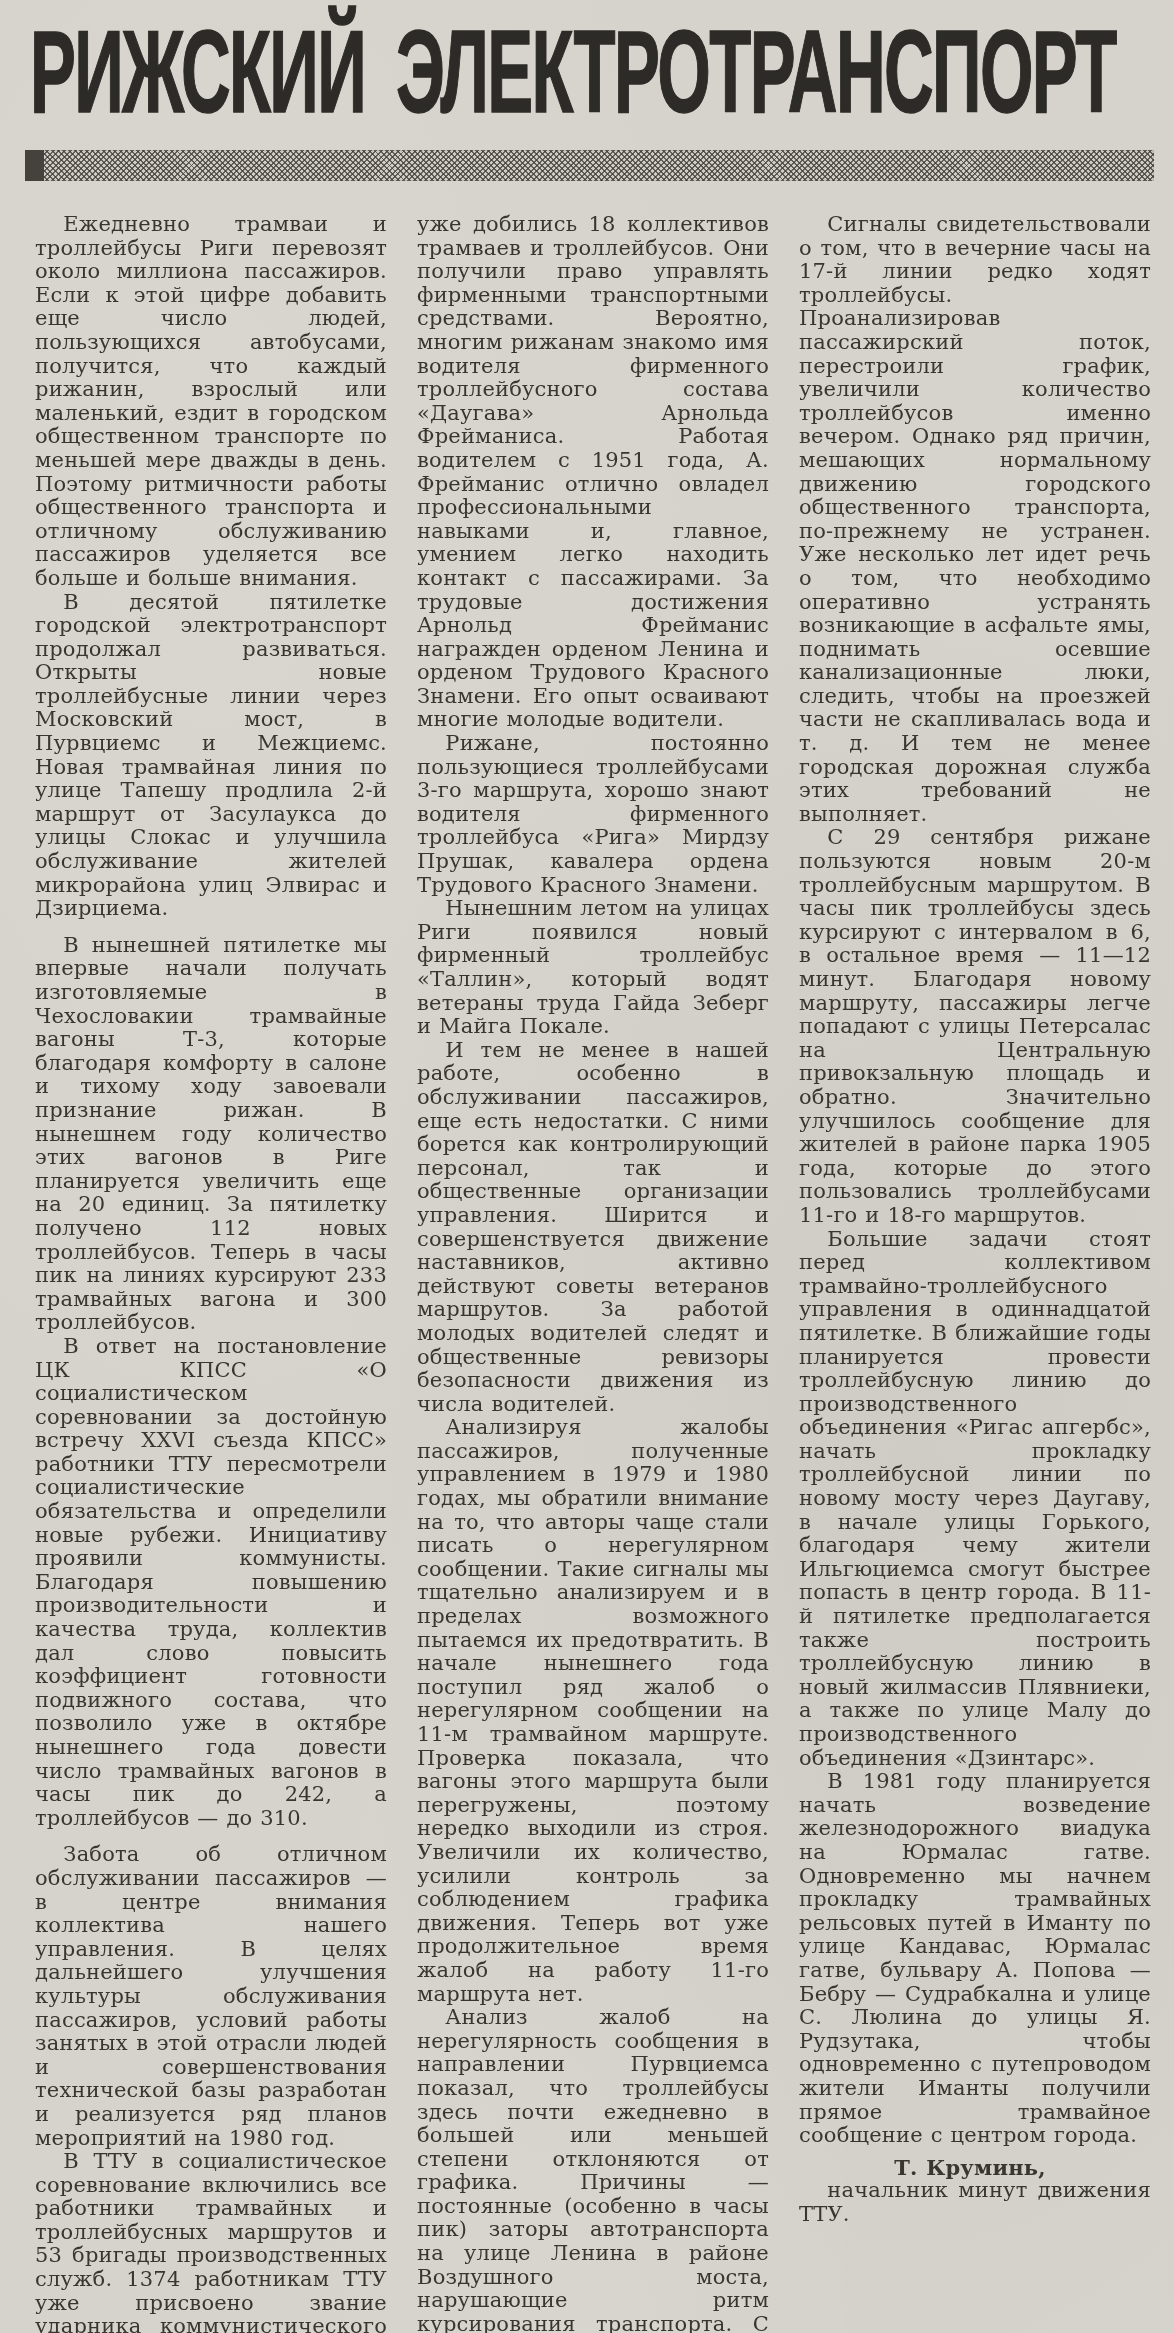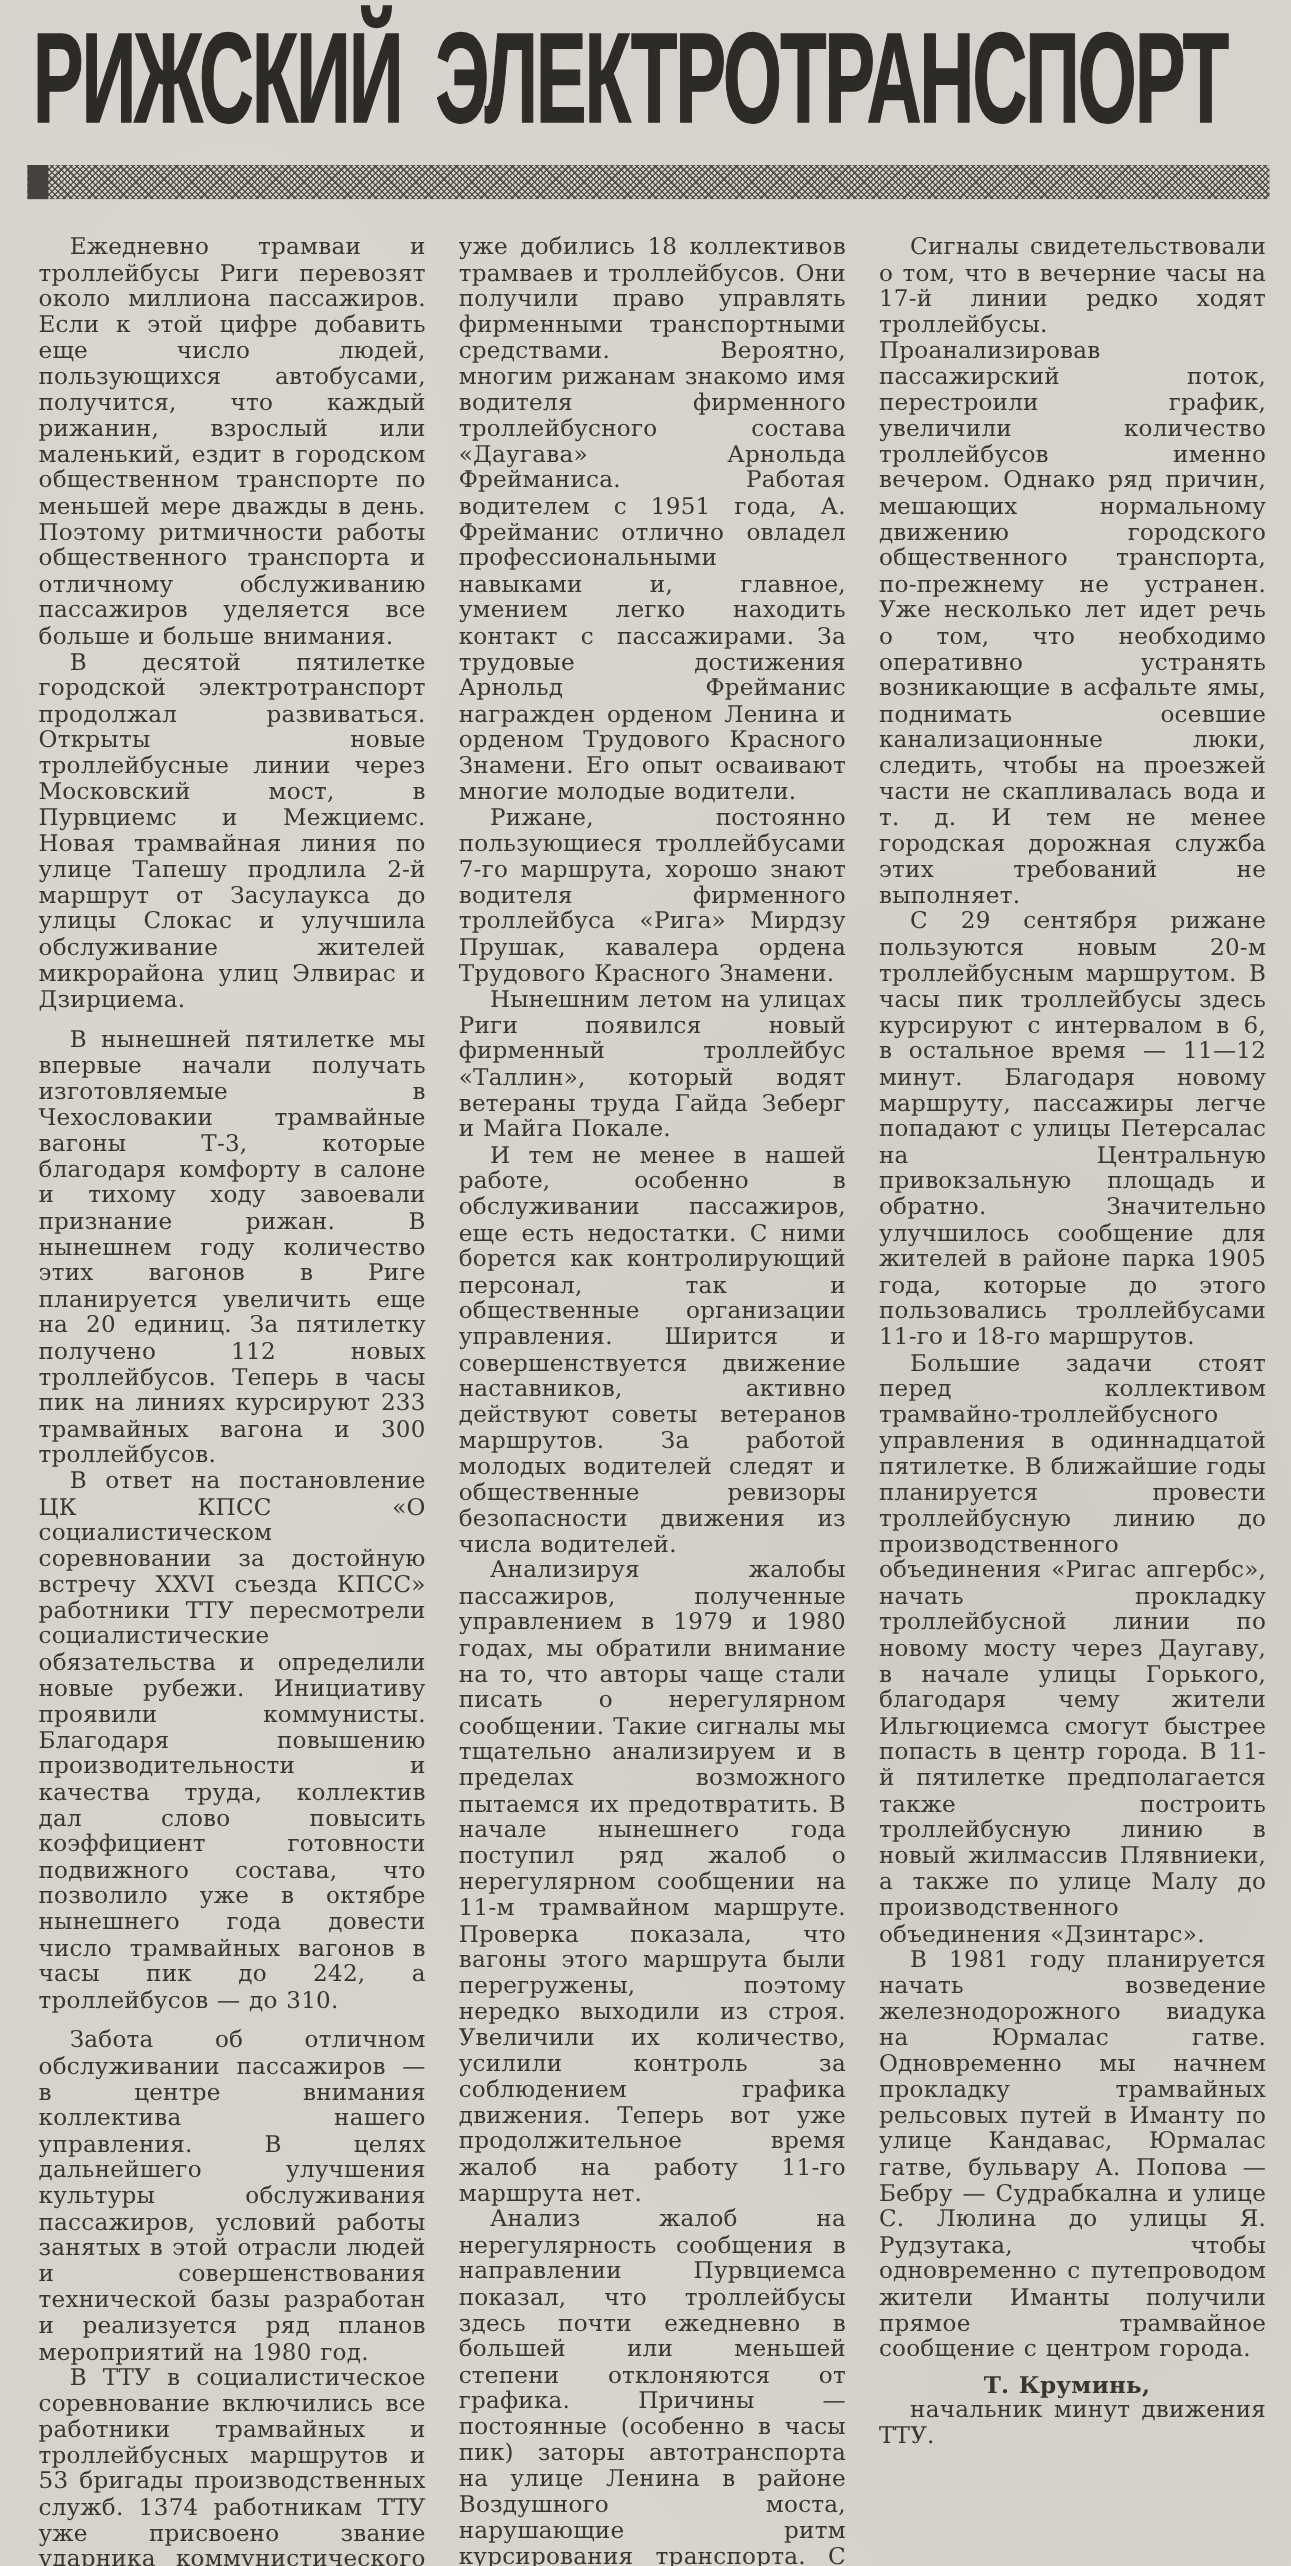--- a/index.html
+++ b/index.html
@@ -117,21 +117,21 @@
 
         <p>В ТТУ в социалистическое соревнование включились все работники трамвайных и троллейбусных маршрутов и 53 бригады производственных служб. 1374 работникам ТТУ уже присвоено звание ударника коммунистического труда.</p>
 
         <p>В десятой пятилетке напряженное социалистическое соревнование развернулось между водителями трамваев и троллейбусов за звание «Юрмалас, гарантирующий отличное обслуживание». Этого звания</p>
       </div>
 
     <div class="col">
 
         <p class="cont">уже добились 18 коллективов трамваев и троллейбусов. Они получили право управлять фирменными транспортными средствами. Вероятно, многим рижанам знакомо имя водителя фирменного троллейбусного состава «Даугава» Арнольда Фрейманиса. Работая водителем с 1951 года, А. Фрейманис отлично овладел профессиональными навыками и, главное, умением легко находить контакт с пассажирами. За трудовые достижения Арнольд Фрейманис награжден орденом Ленина и орденом Трудового Красного Знамени. Его опыт осваивают многие молодые водители.</p>
 
-        <p>Рижане, постоянно пользующиеся троллейбусами 7-го маршрута, хорошо знают водителя фирменного троллейбуса «Рига» Мирдзу Прушак, кавалера ордена Трудового Красного Знамени.</p>
+        <p>Рижане, постоянно пользующиеся троллейбусами 3-го маршрута, хорошо знают водителя фирменного троллейбуса «Рига» Мирдзу Прушак, кавалера ордена Трудового Красного Знамени.</p>
 
         <p>Нынешним летом на улицах Риги появился новый фирменный троллейбус «Таллин», который водят ветераны труда Гайда Зеберг и Майга Покале.</p>
 
         <p>И тем не менее в нашей работе, особенно в обслуживании пассажиров, еще есть недостатки. С ними борется как контролирующий персонал, так и общественные организации управления. Ширится и совершенствуется движение наставников, активно действуют советы ветеранов маршрутов. За работой молодых водителей следят и общественные ревизоры безопасности движения из числа водителей.</p>
 
         <p>Анализируя жалобы пассажиров, полученные управлением в 1979 и 1980 годах, мы обратили внимание на то, что авторы чаще стали писать о нерегулярном сообщении. Такие сигналы мы тщательно анализируем и в пределах возможного пытаемся их предотвратить. В начале нынешнего года поступил ряд жалоб о нерегулярном сообщении на 11-м трамвайном маршруте. Проверка показала, что вагоны этого маршрута были перегружены, поэтому нередко выходили из строя. Увеличили их количество, усилили контроль за соблюдением графика движения. Теперь вот уже продолжительное время жалоб на работу 11-го маршрута нет.</p>
 
         <p>Анализ жалоб на нерегулярность сообщения в направлении Пурвциемса показал, что троллейбусы здесь почти ежедневно в большей или меньшей степени отклоняются от графика. Причины — постоянные (особенно в часы пик) заторы автотранспорта на улице Ленина в районе Воздушного моста, нарушающие ритм курсирования транспорта. С помощью исполкома Рижского городского Совета народных депутатов и Государственной автоинспекции положение улучшилось. В часы пик движение по Воздушному мосту ограничено, благодаря чему троллейбусы курсируют регулярнее.</p>
       </div>
 

